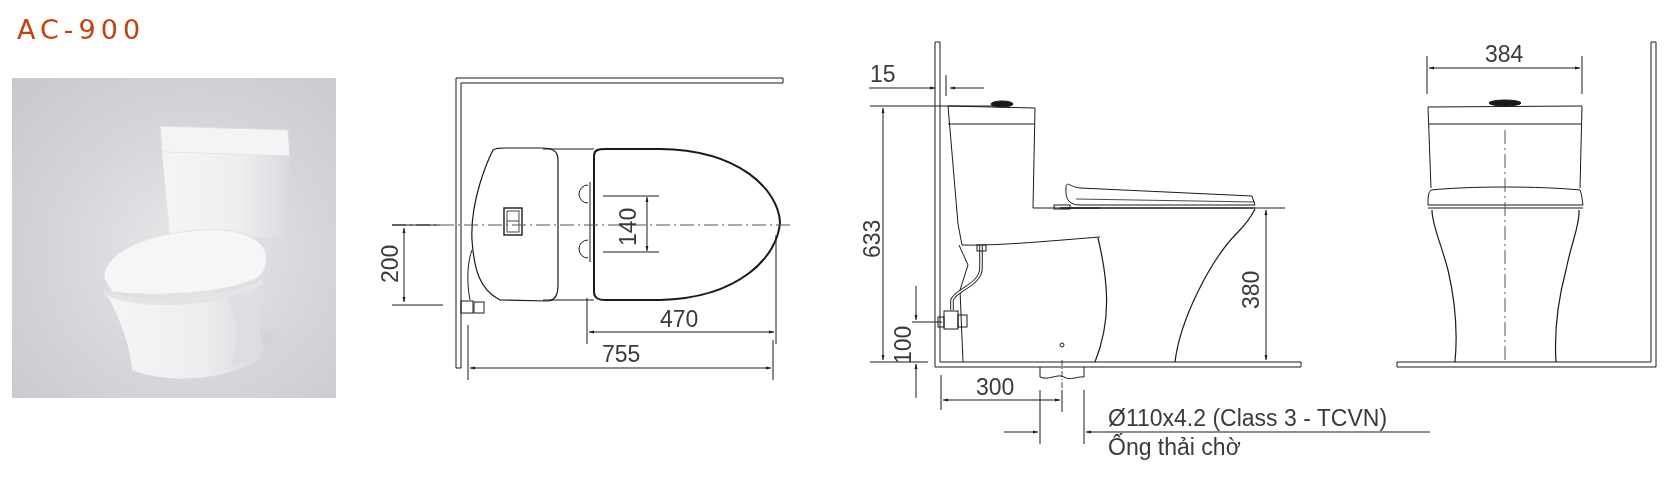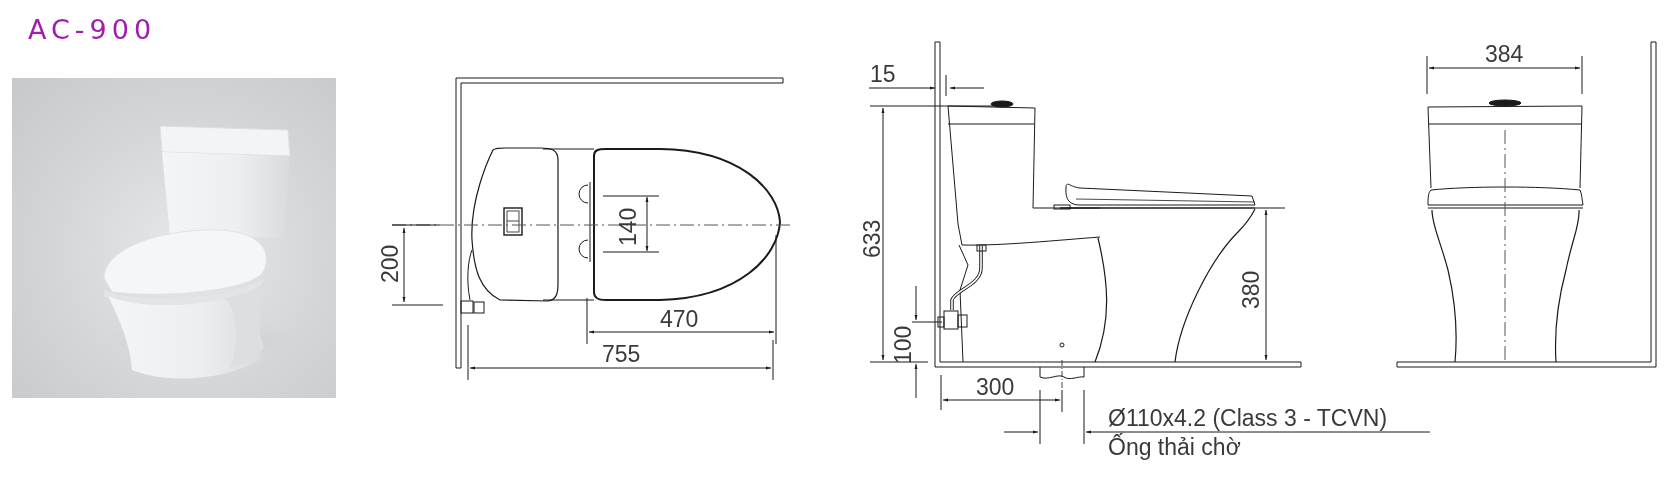--- a/index.html
+++ b/index.html
@@ -1,19 +1,19 @@
 <!DOCTYPE html>
 <html><head>
 <meta charset="utf-8">
 <style>
   html, body { margin: 0; padding: 0; background: #ffffff; }
   body { width: 1680px; height: 486px; position: relative; overflow: hidden;
          font-family: "Liberation Sans", "DejaVu Sans", sans-serif; color: #3a3a3a; }
-  .title { position: absolute; left: 28px; top: 14px; font-size: 27px; letter-spacing: 5px;
-           color: #a21caf; font-family: "DejaVu Sans", sans-serif; font-weight: normal; }
+  .title { position: absolute; left: 17px; top: 14px; font-size: 27px; letter-spacing: 5px;
+           color: #c2410c; font-family: "DejaVu Sans", sans-serif; font-weight: normal; }
   .photo { position: absolute; left: 12px; top: 78px; width: 324px; height: 320px;
            background: radial-gradient(ellipse at 55% 55%, #e6e8ea 0%, #d3d5d8 55%, #c6c8cb 100%); overflow: hidden; }
   svg.drawing { position: absolute; left: 0; top: 0; }
   .dimtext { font-family: "Liberation Sans", "DejaVu Sans", sans-serif; fill: #3a3a3a; }
 </style>
 </head>
 <body>
 
 <div class="title">AC-900</div>
 

